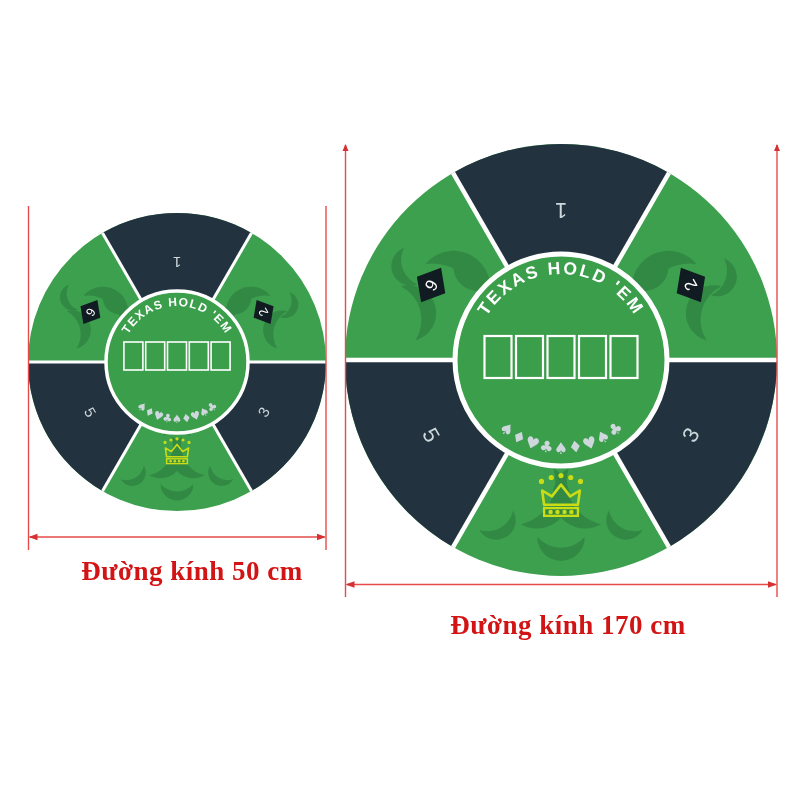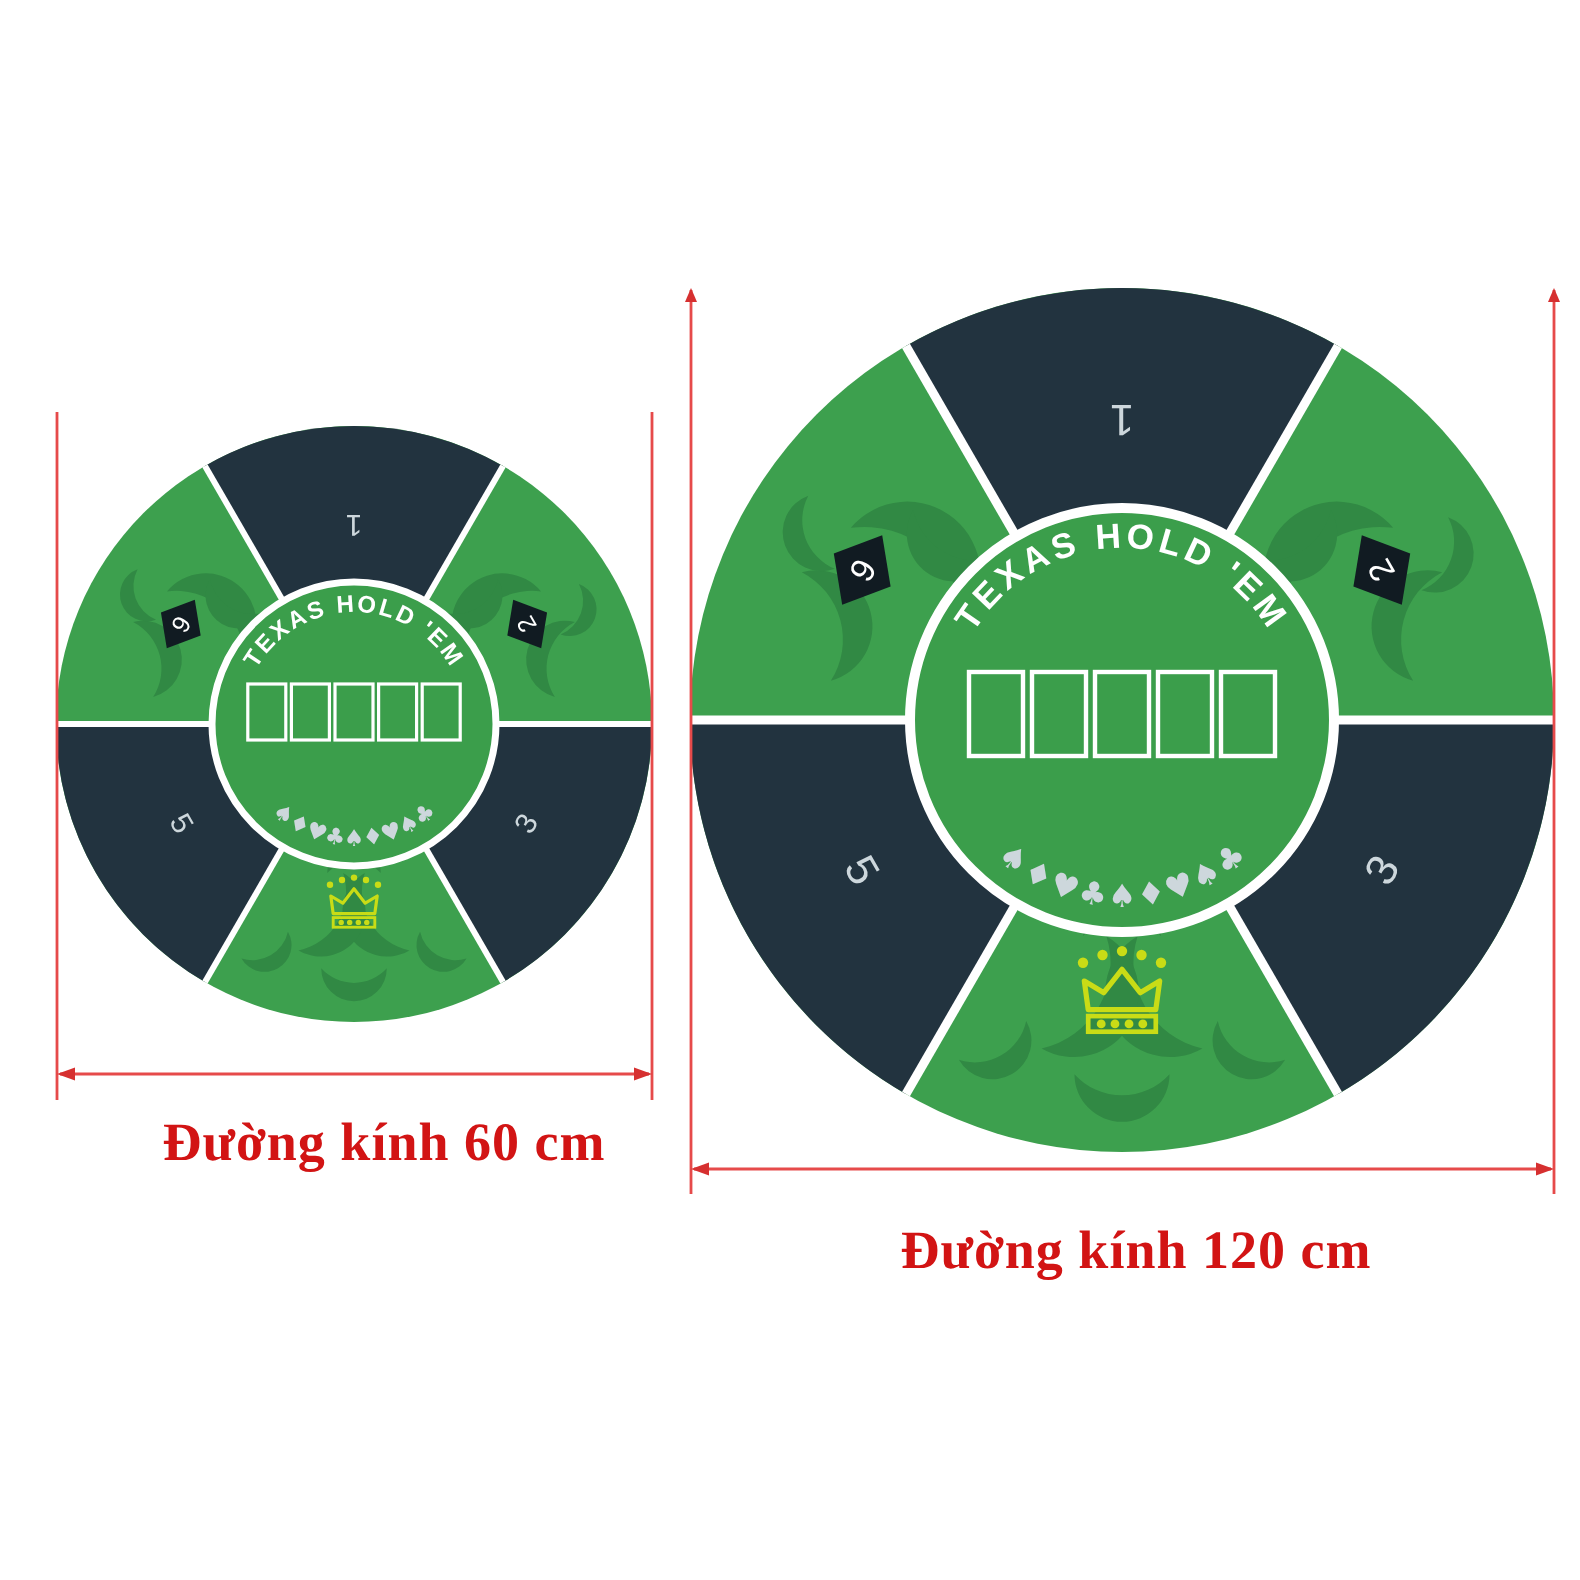--- a/index.html
+++ b/index.html
@@ -189,15 +189,15 @@
       <polygon points="326,537 317,533.8 317,540.2" fill="#d63030"></polygon>
       <line x1="345.5" y1="145" x2="345.5" y2="597" stroke="#e64a4a" stroke-width="1.4"></line>
       <polygon points="345.5,144 342.5,151 348.5,151" fill="#d63030"></polygon>
       <line x1="777" y1="145" x2="777" y2="597" stroke="#e64a4a" stroke-width="1.4"></line>
       <polygon points="777,144 774,151 780,151" fill="#d63030"></polygon>
       <line x1="347" y1="584.5" x2="775.5" y2="584.5" stroke="#e64a4a" stroke-width="1.4"></line>
       <polygon points="345.5,584.5 354.5,581.3 354.5,587.7" fill="#d63030"></polygon>
       <polygon points="777,584.5 768,581.3 768,587.7" fill="#d63030"></polygon>
     </svg>
 
-  <div class="dim-label" id="label-small">Đường kính 60 cm</div>
-  <div class="dim-label" id="label-large">Đường kính 120 cm</div>
+  <div class="dim-label" id="label-small">Đường kính 50 cm</div>
+  <div class="dim-label" id="label-large">Đường kính 170 cm</div>
 </div>
 
 </body></html>

